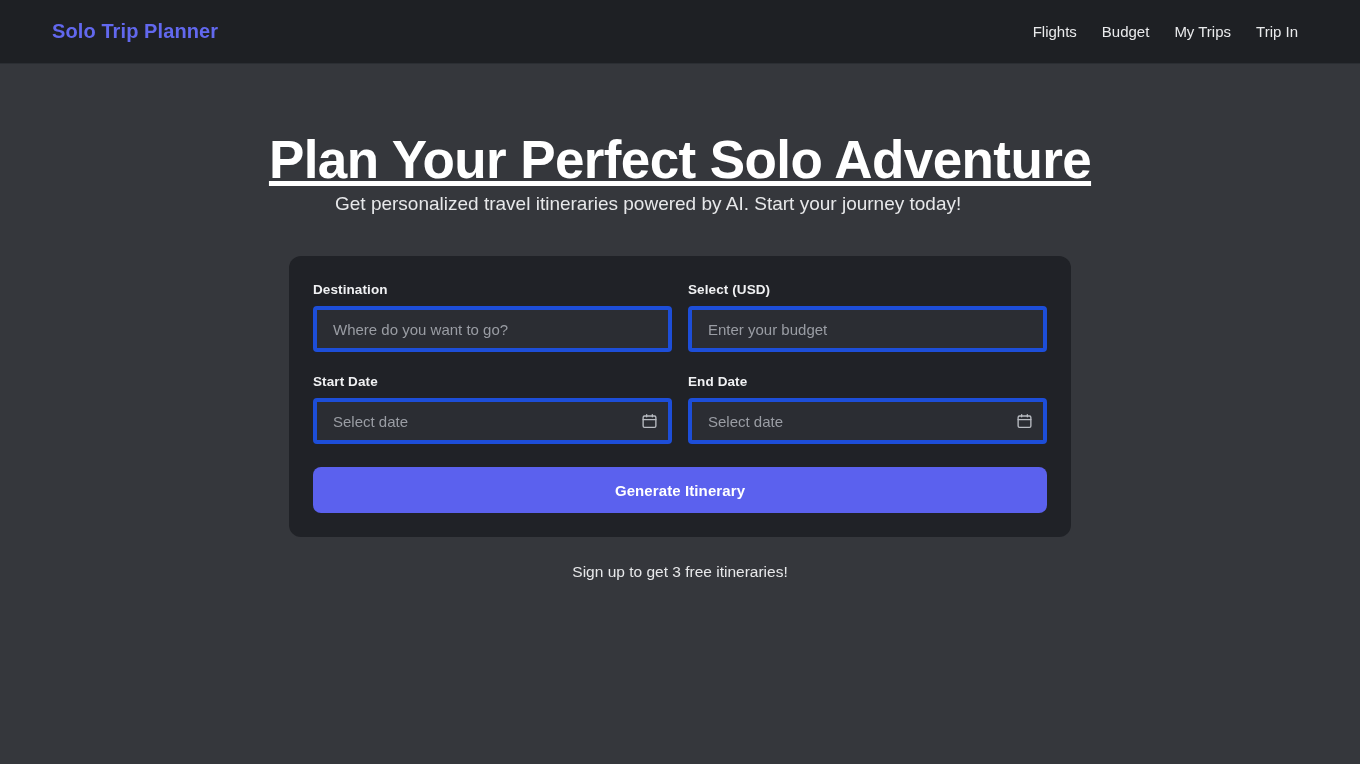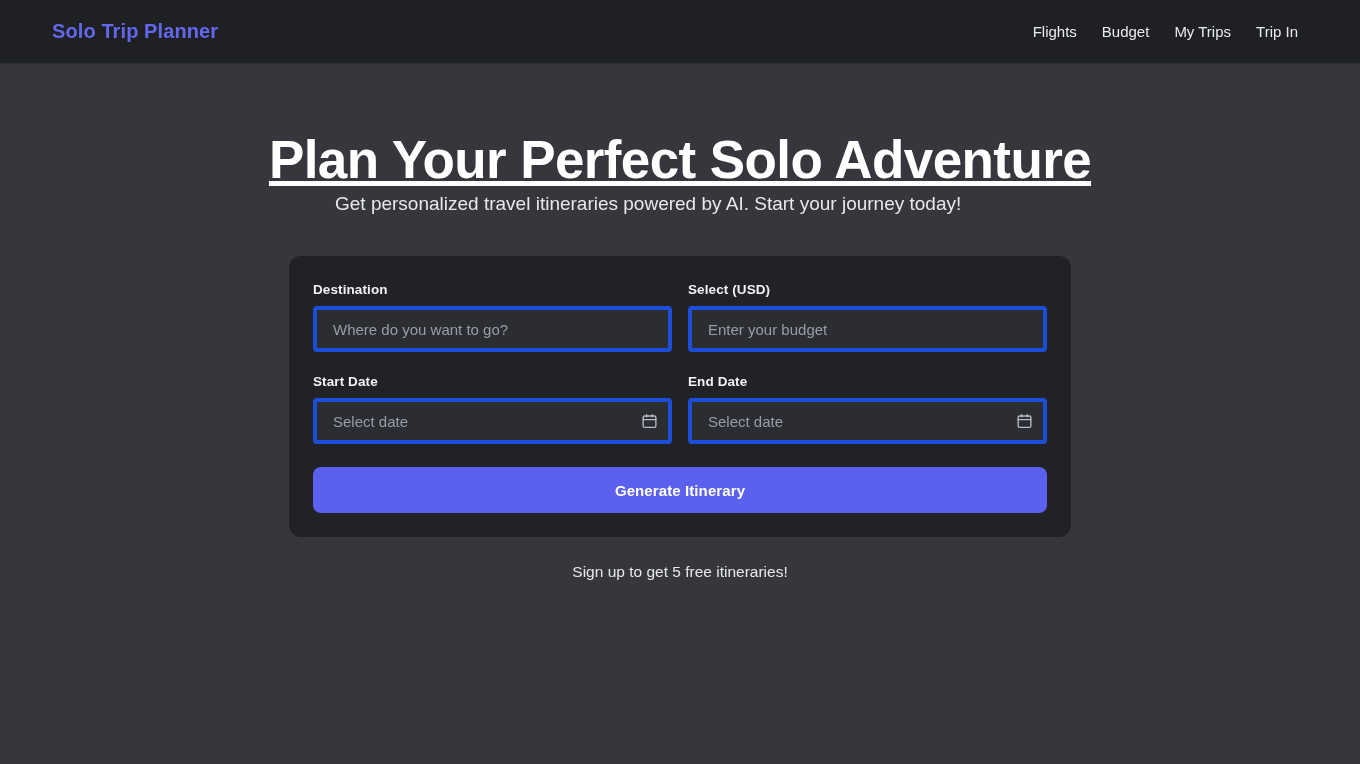--- a/index.html
+++ b/index.html
@@ -225,14 +225,14 @@
             <line x1="8" y1="3" x2="8" y2="6"></line>
             <line x1="16" y1="3" x2="16" y2="6"></line>
           </svg>
         </span>
       </div>
     </div>
 
     <button class="generate-btn">Generate Itinerary</button>
   </div>
 
-  <div class="footnote">Sign up to get 5 free itineraries!</div>
+  <div class="footnote">Sign up to get 3 free itineraries!</div>
 </div>
 
 </body></html>

